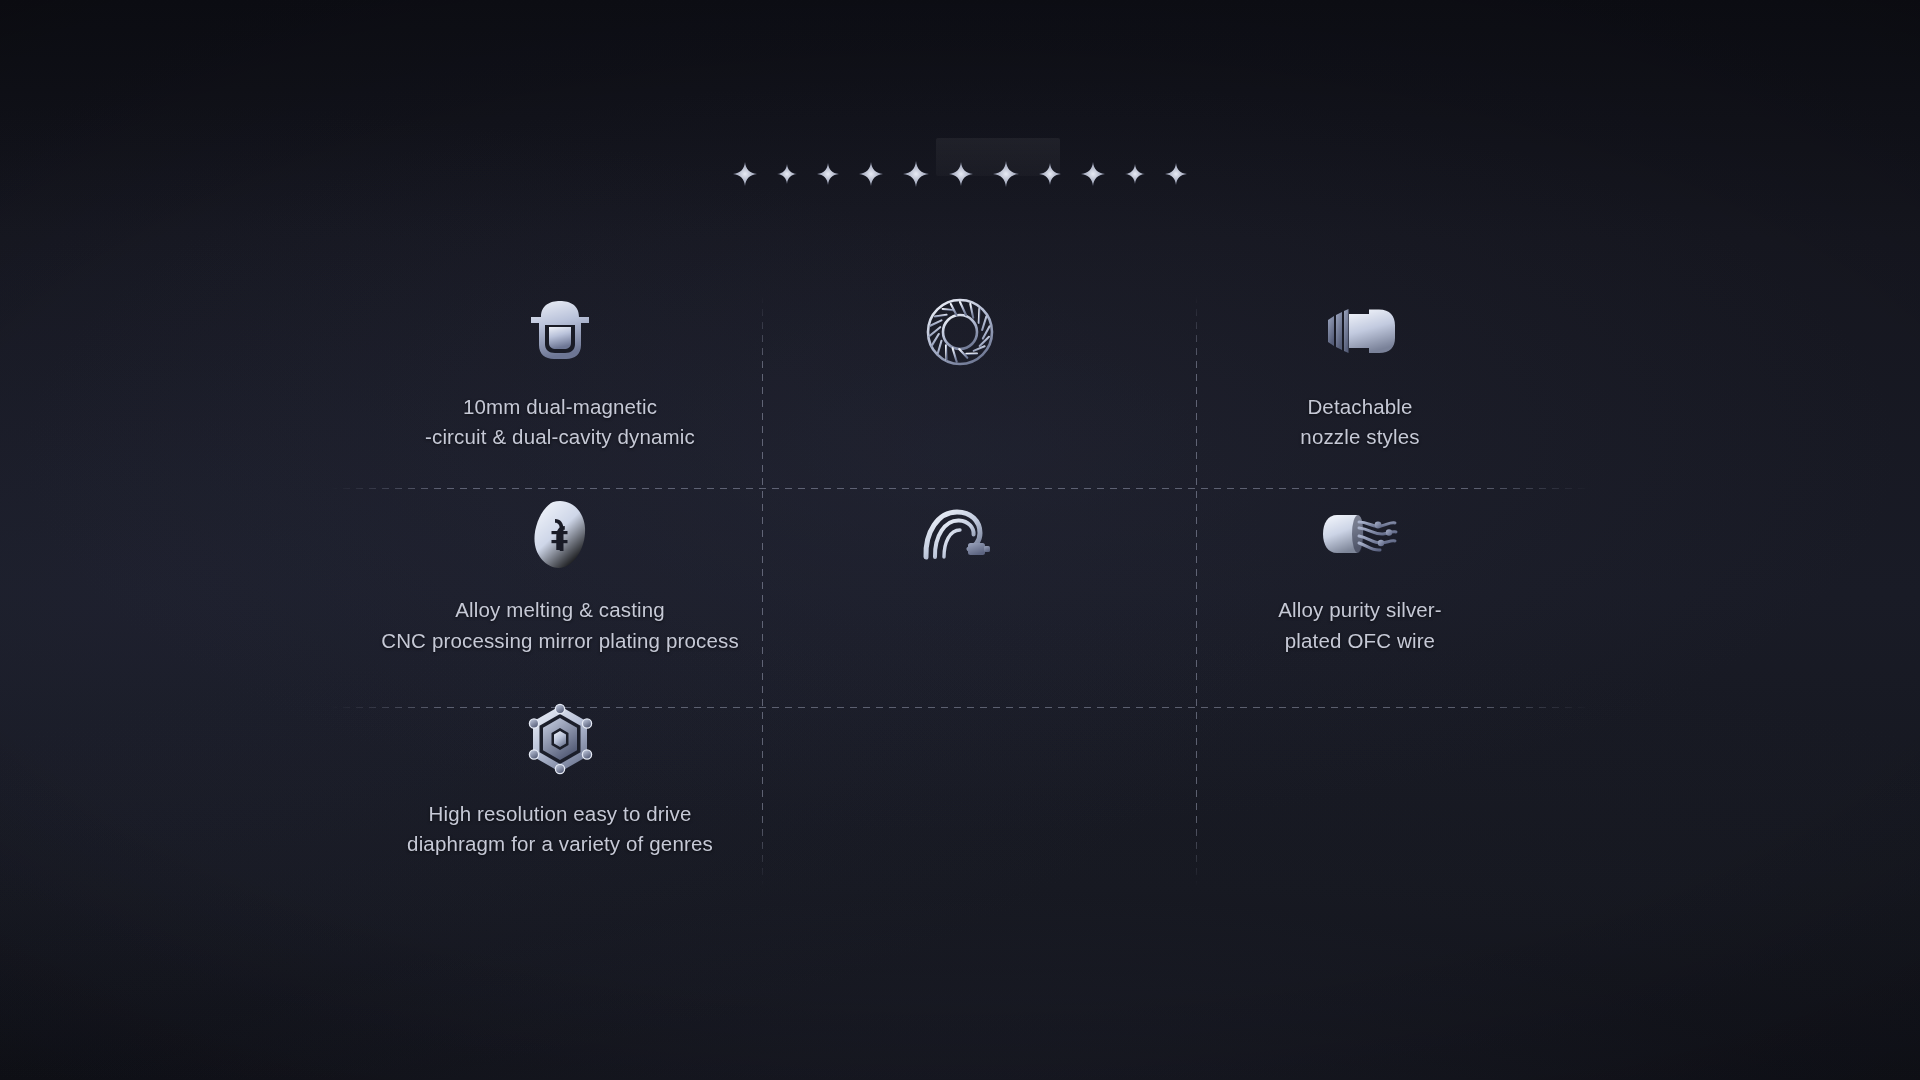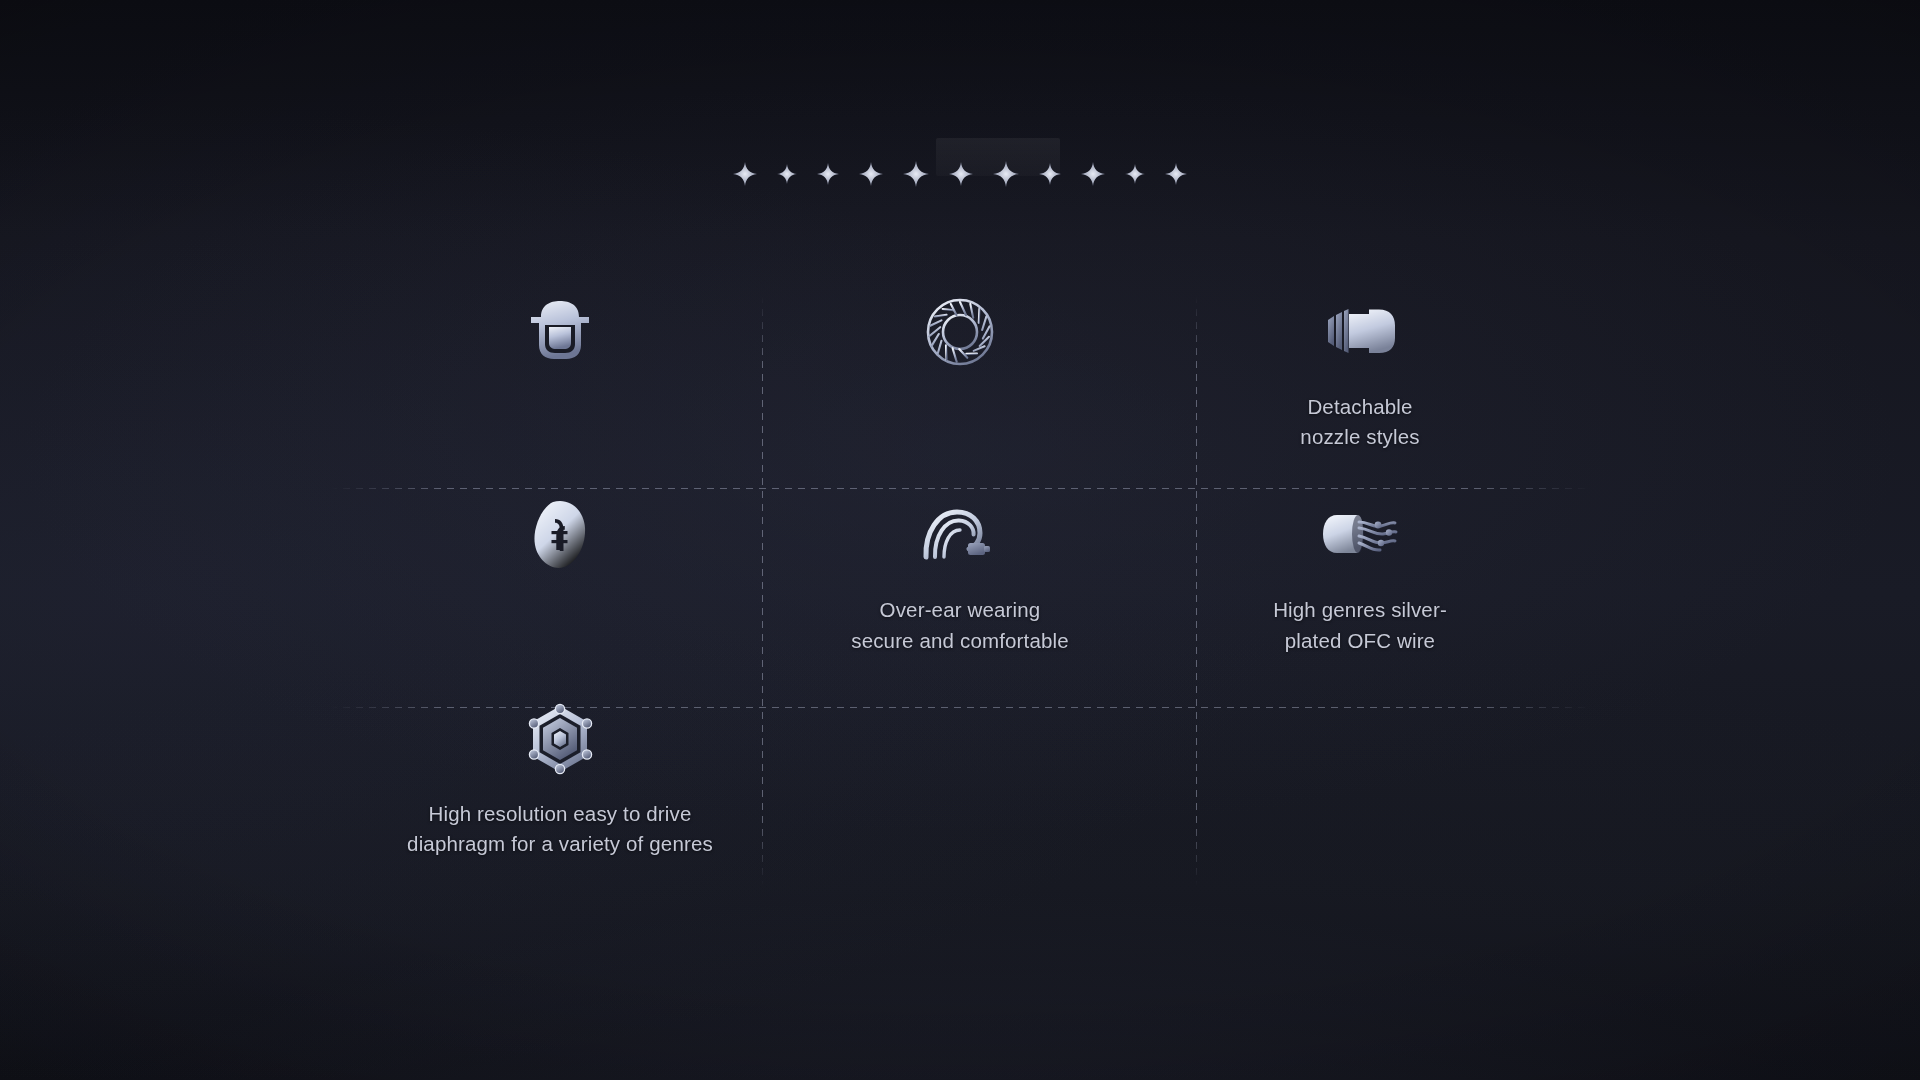--- a/index.html
+++ b/index.html
@@ -225,20 +225,22 @@
               <stop offset="0%" stop-color="#eef1f8"></stop>
               <stop offset="45%" stop-color="#b9c2da"></stop>
               <stop offset="100%" stop-color="#6d7694"></stop>
             </linearGradient>
           </defs>
           <path fill="url(#g1)" d="M18 16 C18 4 27 0 37 0 C47 0 56 4 56 16 L66 16 L66 22 L58 22 L58 44 C58 53 52 58 43 58 L31 58 C22 58 16 53 16 44 L16 22 L8 22 L8 16 Z"></path>
           <path fill="#191b26" d="M22 24 L52 24 L52 43 C52 49 48 52 42 52 L32 52 C26 52 22 49 22 43 Z"></path>
           <path fill="url(#g1)" d="M26 26 L48 26 L48 42 C48 46 45 48 41 48 L33 48 C29 48 26 46 26 42 Z"></path>
         </svg>
       </div>
+      <div class="cell-text">10mm dual-magnetic
+-circuit &amp; dual-cavity dynamic</div>
     </div>
 
     <div class="cell">
       <div class="icon-wrap">
         <svg width="70" height="70" viewBox="0 0 70 70">
           <defs>
             <linearGradient id="g2" x1="0.1" y1="0" x2="0.7" y2="1">
               <stop offset="0%" stop-color="#f0f3fa"></stop>
               <stop offset="55%" stop-color="#aab3cc"></stop>
               <stop offset="100%" stop-color="#6f7894"></stop>
@@ -310,20 +312,22 @@
           </defs>
           <path fill="url(#g5)" d="M26 0 C40 0 50 12 51 27 C52 45 42 62 30 66 C18 70 4 60 1 44 C-2 27 8 6 19 1 C21.3 0.3 23.6 0 26 0 Z"></path>
           <g fill="#191b26">
             <path d="M21 18 C26.5 18 29.5 22 29.5 28 L29.5 50 L25.8 50 L25.8 28 C25.8 24 24.3 21.7 21 21.7 Z"></path>
             <path d="M30.8 25 C25.3 25 22.3 29 22.3 35 L22.3 49 L26 49 L26 35 C26 31 27.5 28.7 30.8 28.7 Z"></path>
             <rect x="17.5" y="30" width="16" height="3.2"></rect>
             <rect x="17.5" y="39" width="16" height="3.2"></rect>
           </g>
         </svg>
       </div>
+      <div class="cell-text">Alloy melting &amp; casting
+CNC processing mirror plating process</div>
     </div>
 
     <div class="cell">
       <div class="icon-wrap">
         <svg width="72" height="56" viewBox="0 0 72 56">
           <defs>
             <linearGradient id="g6" x1="0.1" y1="0" x2="0.85" y2="0.9">
               <stop offset="0%" stop-color="#eef2fa"></stop>
               <stop offset="55%" stop-color="#c3ccdf"></stop>
               <stop offset="100%" stop-color="#767f99"></stop>
@@ -335,22 +339,20 @@
           </defs>
           <g fill="none" stroke="url(#g6)" stroke-linecap="round">
             <path d="M2 50 C1 25 14 5 33 5 C47 5 56 14 56 26 C56 34 51 40 45 42" stroke-width="5"></path>
             <path d="M11 50 C10.5 29 21 13 35 13.5 C45 14 50 21 49.6 27.5" stroke-width="4"></path>
             <path d="M20 50 C20 35 26 23 36 23" stroke-width="3.4"></path>
           </g>
           <rect x="44" y="36" width="17" height="12" rx="2.5" fill="url(#g6b)"></rect>
           <rect x="60" y="39" width="6" height="6" rx="1.6" fill="url(#g6b)"></rect>
         </svg>
       </div>
-      <div class="cell-text">Over-ear wearing
-secure and comfortable</div>
     </div>
 
 
     <div class="cell">
       <div class="icon-wrap">
         <svg width="78" height="50" viewBox="0 0 78 50">
           <defs>
             <linearGradient id="g8" x1="0.1" y1="0" x2="0.5" y2="1">
               <stop offset="0%" stop-color="#f3f6fc"></stop>
               <stop offset="50%" stop-color="#ccd4e6"></stop>
@@ -369,21 +371,21 @@
             <path d="M38 26 C48 28 53 34 61 33 C67 32.3 70 30 74 31"></path>
             <path d="M38 33 C47 36 51 41 59 40"></path>
           </g>
           <g fill="url(#g8b)">
             <circle cx="57" cy="15" r="3.4"></circle>
             <circle cx="68" cy="22.5" r="3.2"></circle>
             <circle cx="60" cy="33" r="3.2"></circle>
           </g>
         </svg>
       </div>
-      <div class="cell-text">High genres silver-
+      <div class="cell-text">Alloy purity silver-
 plated OFC wire</div>
     </div>
 
     <div class="cell">
       <div class="icon-wrap">
         <svg width="70" height="72" viewBox="0 0 70 72">
           <defs>
             <linearGradient id="g9" x1="0.1" y1="0" x2="0.7" y2="1">
               <stop offset="0%" stop-color="#edf1f9"></stop>
               <stop offset="50%" stop-color="#b9c2d8"></stop>

